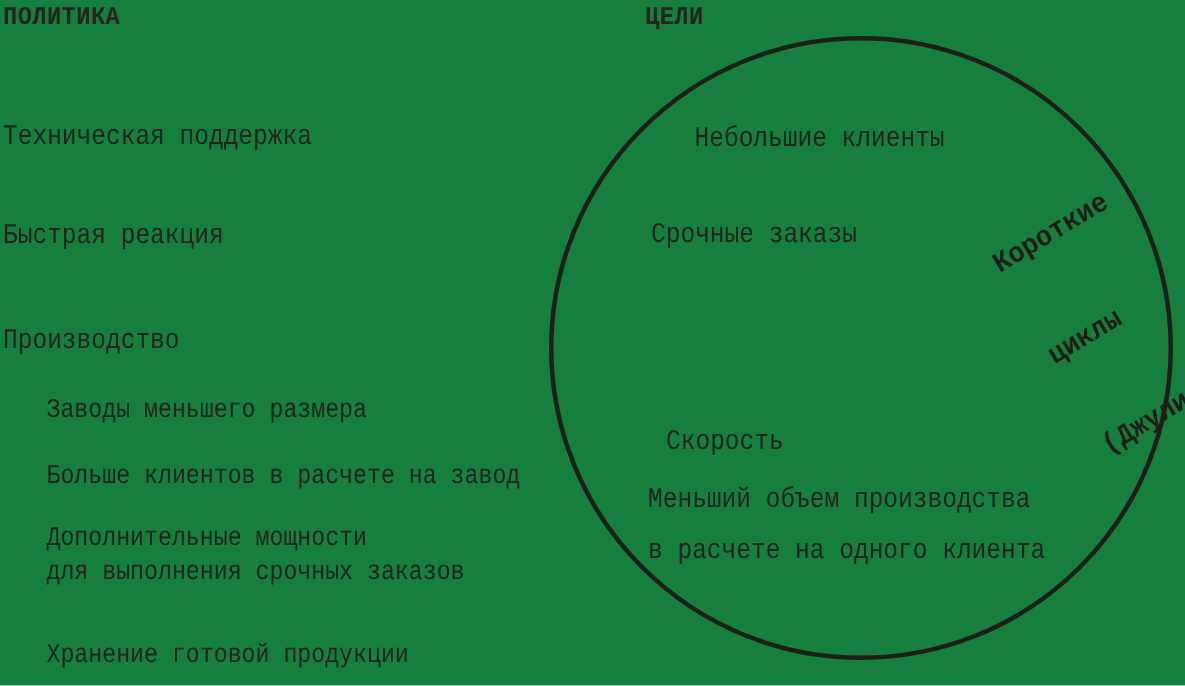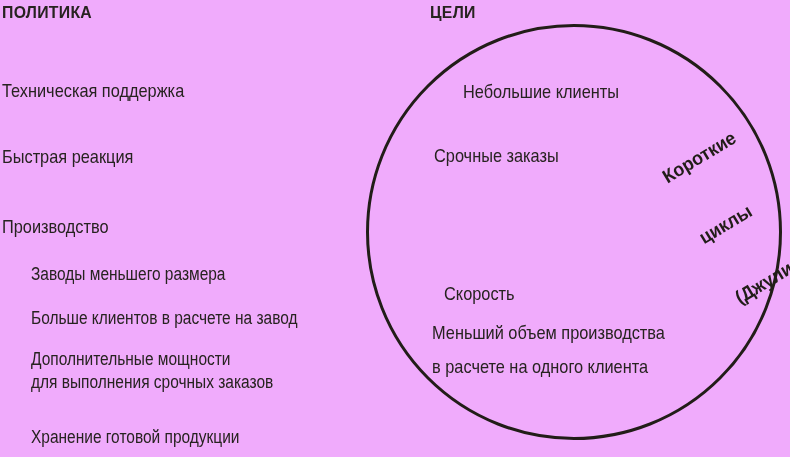--- a/index.html
+++ b/index.html
@@ -5,23 +5,23 @@
 <style>
   html, body {
     margin: 0;
     padding: 0;
     background: #ffffff;
   }
   #canvas {
     position: relative;
     width: 790px;
     height: 457px;
-    background: #f0abfc;
+    background: #15803d;
     overflow: hidden;
-    font-family: Liberation Sans, sans-serif;
+    font-family: Liberation Mono, monospace;
     color: #272320;
     -webkit-font-smoothing: antialiased;
   }
 
   
   .txt {
     position: absolute;
     white-space: pre;
     line-height: 1.18;
     color: #272320;

